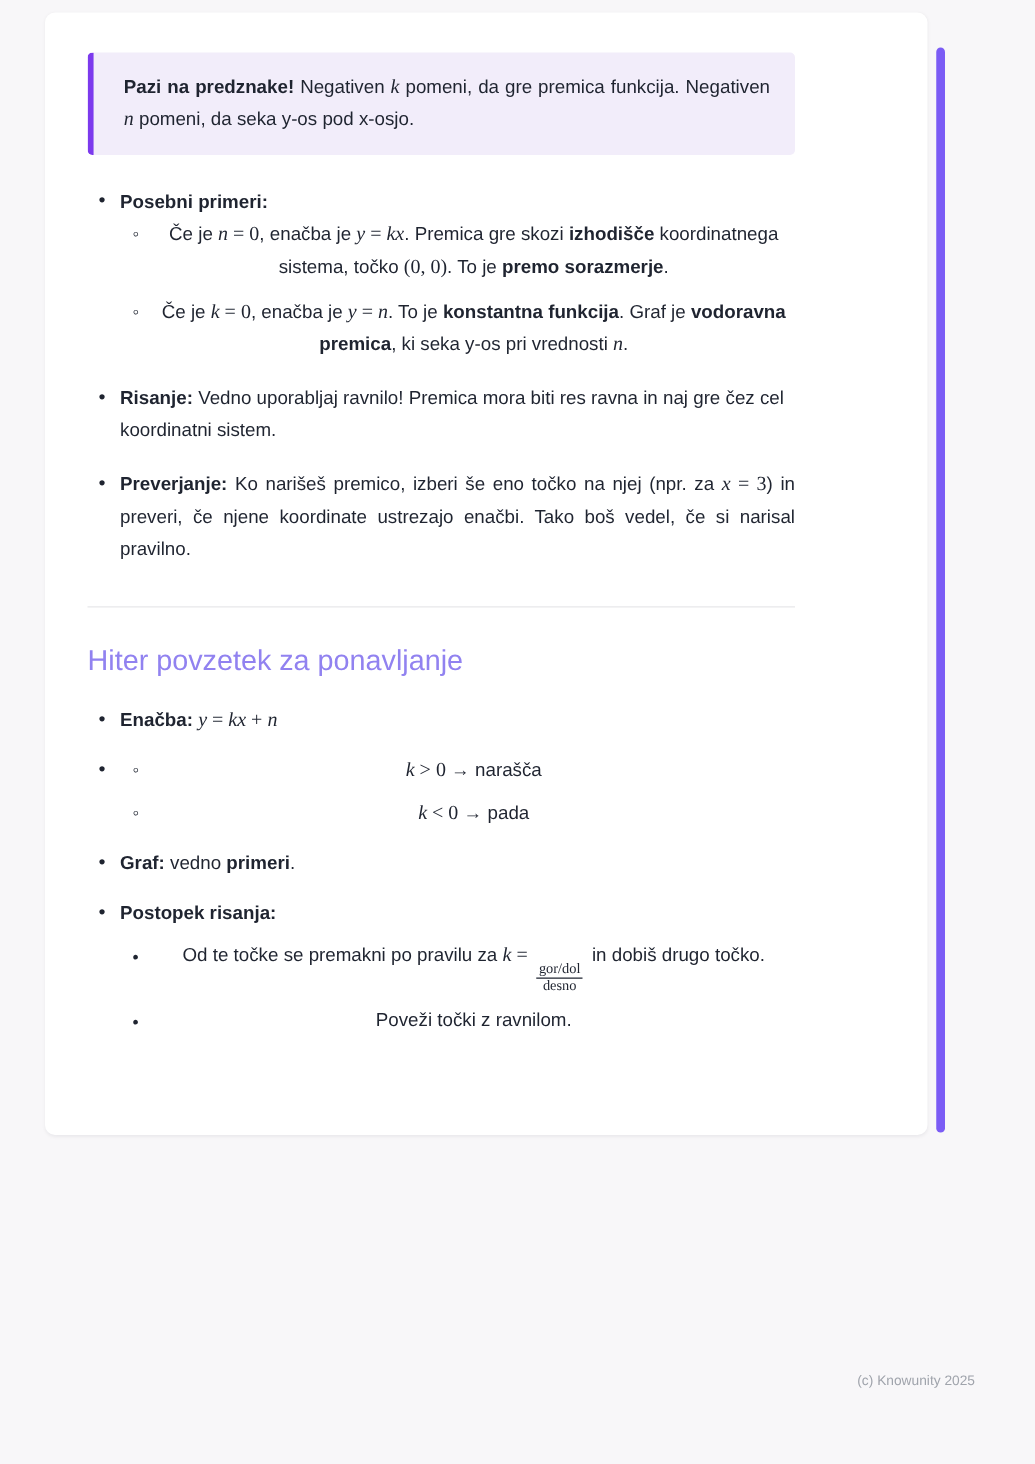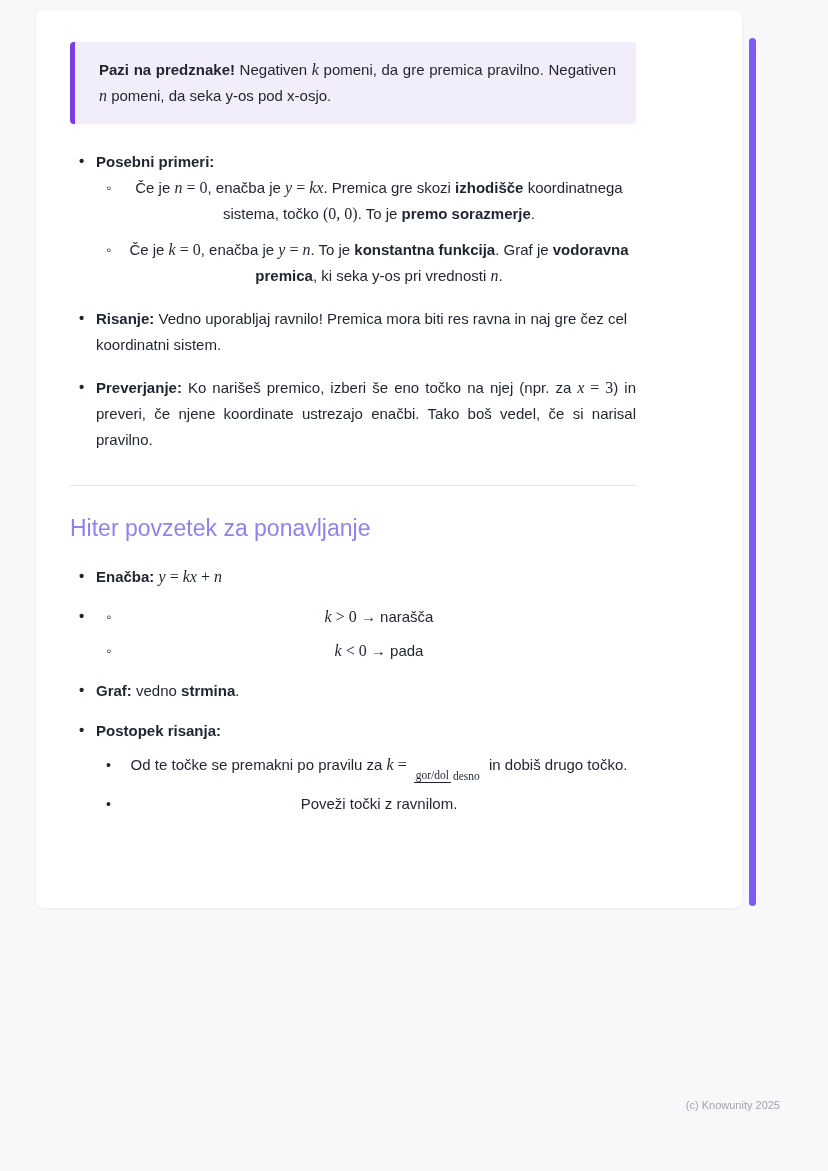--- a/index.html
+++ b/index.html
@@ -70,21 +70,21 @@
     color: var(--heading, #9182F0);
     font-size:23px; line-height:30px;
     font-weight:400;
     margin:27px 0 21px 0;
   }
   .summary .l1 > li { margin-bottom:14px; }
   .summary .l2 { margin-top:8px; }
   .summary .l2 > li { margin-bottom:8px; }
 
   .frac {
-    display:inline-flex; flex-direction:row; align-items:center;
+    display:inline-flex; flex-direction:column; align-items:center;
     font-family:"Liberation Serif", "DejaVu Serif", serif;
     font-size:11.5px; line-height:13px;
     vertical-align:-9px; margin:0 3px;
   }
   .frac .ftop { border-bottom:1px solid #1F2430; padding:0 2px; }
   .frac .fbot { padding:0 2px; }
 
   .scrollbar {
     position:absolute;
     left:749px; top:38px;
@@ -101,21 +101,21 @@
 </style>
 </head>
 <body>
 
 <div class="page">
 
   <div class="card">
     <div class="content">
 
       <div class="callout">
-        <p class="rich justify"><span class="b">Pazi na predznake!</span><span> Negativen </span><span class="math mi">k</span><span> pomeni, da gre premica pravilno. Negativen </span><span class="math mi">n</span><span> pomeni, da seka y-os pod x-osjo.</span></p>
+        <p class="rich justify"><span class="b">Pazi na predznake!</span><span> Negativen </span><span class="math mi">k</span><span> pomeni, da gre premica funkcija. Negativen </span><span class="math mi">n</span><span> pomeni, da seka y-os pod x-osjo.</span></p>
       </div>
 
       <ul class="list l1">
         <li>
           <p class="rich"><span class="b">Posebni primeri:</span></p>
           <ul class="list l2 hollow">
             <li>
               <p class="rich"><span>Če je </span><span class="math mi">n</span><span class="math"> = 0</span><span>, enačba je </span><span class="math mi">y</span><span class="math"> = </span><span class="math mi">kx</span><span>. Premica gre skozi </span><span class="b">izhodišče</span><span> koordinatnega sistema, točko </span><span class="math">(0, 0)</span><span>. To je </span><span class="b">premo sorazmerje</span><span>.</span></p>
             </li>
             <li>
@@ -144,21 +144,21 @@
             <ul class="list l2 hollow">
               <li>
                 <p class="rich"><span class="math mi">k</span><span class="math"> &gt; 0</span><span> → narašča</span></p>
               </li>
               <li>
                 <p class="rich"><span class="math mi">k</span><span class="math"> &lt; 0</span><span> → pada</span></p>
               </li>
             </ul>
           </li>
           <li>
-            <p class="rich"><span class="b">Graf:</span><span> vedno </span><span class="b">strmina</span><span>.</span></p>
+            <p class="rich"><span class="b">Graf:</span><span> vedno </span><span class="b">primeri</span><span>.</span></p>
           </li>
           <li>
             <p class="rich"><span class="b">Postopek risanja:</span></p>
             <ul class="list l2 filled">
               <li>
                 <p class="rich"><span>Od te točke se premakni po pravilu za </span><span class="math mi">k</span><span class="math"> = </span><span class="frac">
                       <span class="ftop">gor/dol</span>
                       <span class="fbot">desno</span>
                     </span><span> in dobiš drugo točko.</span></p>
               </li>

